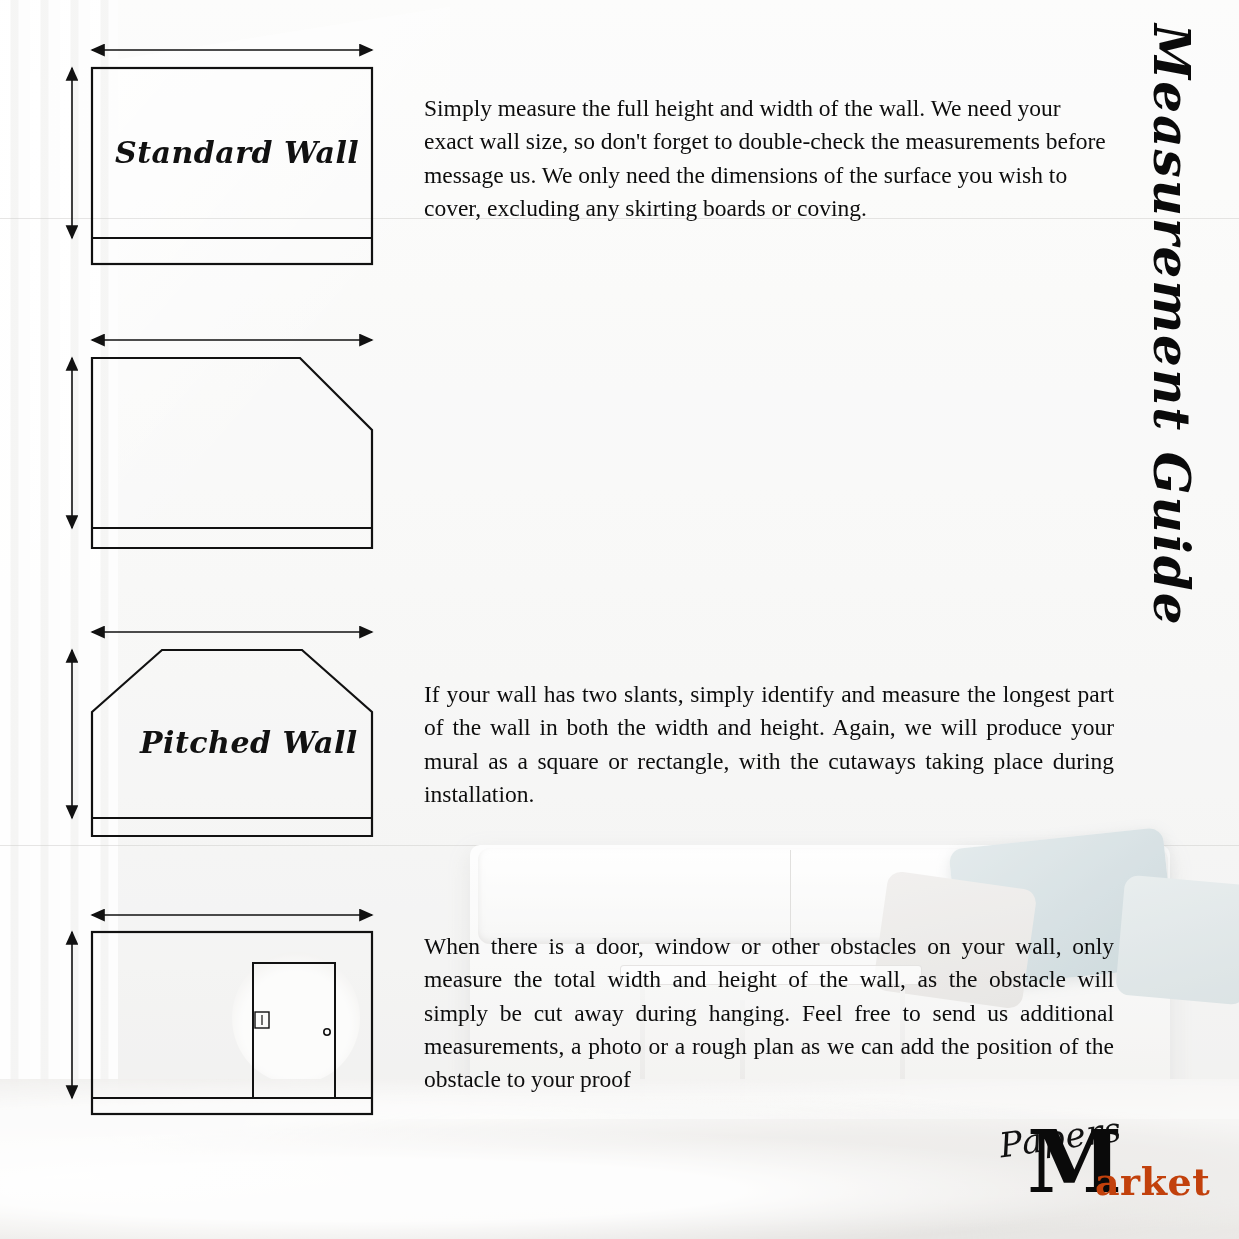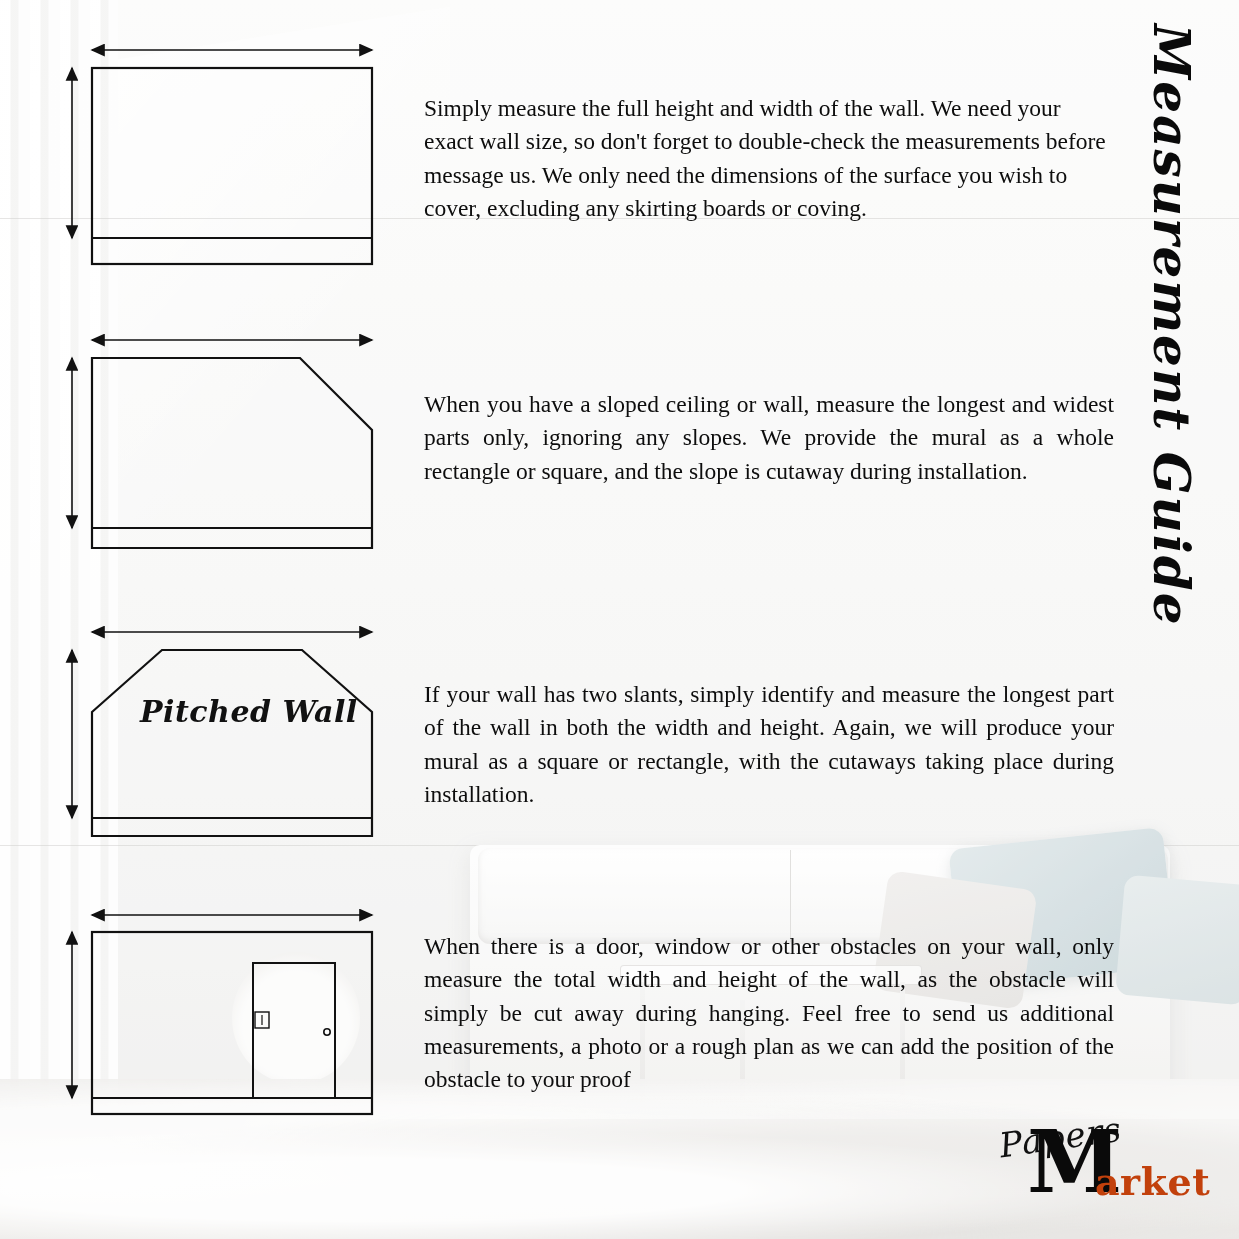--- a/index.html
+++ b/index.html
@@ -321,26 +321,26 @@
 
           <rect x="253" y="963" width="82" height="135" stroke-width="2"></rect>
           <circle cx="327" cy="1032" r="3.2" stroke-width="1.6"></circle>
           <rect x="255" y="1012" width="14" height="16" stroke-width="1.4"></rect>
           <line x1="262" y1="1015" x2="262" y2="1025" stroke-width="1.2"></line>
         </g>
 
       </g>
     </svg>
 
-    <div class="wall-label" style="left:140px; top:694px; font-size:30px;">Pitched Wall</div>
+    <div class="wall-label" style="left:115px; top:135px; font-size:30px;">Standard Wall</div>
+    <div class="wall-label" style="left:140px; top:725px; font-size:30px;">Pitched Wall</div>
   </div>
 
   <div class="para p1" style="left:424px; top:84px;">Simply measure the full height and width of the wall. We need your exact wall size, so don't forget to double-check the measurements before
 message us. We only need the dimensions of the surface you wish to cover, excluding any skirting boards or coving.</div>
-  <div class="para" style="left:424px; top:388px;">When you have a sloped ceiling or wall, measure the longest and widest parts only, ignoring any slopes. We provide the mural as a whole rectangle or square, and the slope is cutaway during installation.</div>
   <div class="para" style="left:424px; top:678px;">If your wall has two slants, simply identify and measure the longest part of the wall in both the width and height. Again, we will produce your mural as a square or rectangle, with the cutaways taking place during installation.</div>
   <div class="para" style="left:424px; top:930px;">When there is a door, window or other obstacles on your wall, only measure the total width and height of the wall, as the obstacle will simply be cut away during hanging. Feel free to send us additional measurements, a photo or a rough plan as we can add the position of the obstacle to your proof</div>
 
   <div class="vtitle">
     <span>Measurement Guide</span>
   </div>
 
   <div class="logo">
     <div class="logo-papers">Papers</div>
     <div class="logo-m">M</div>

